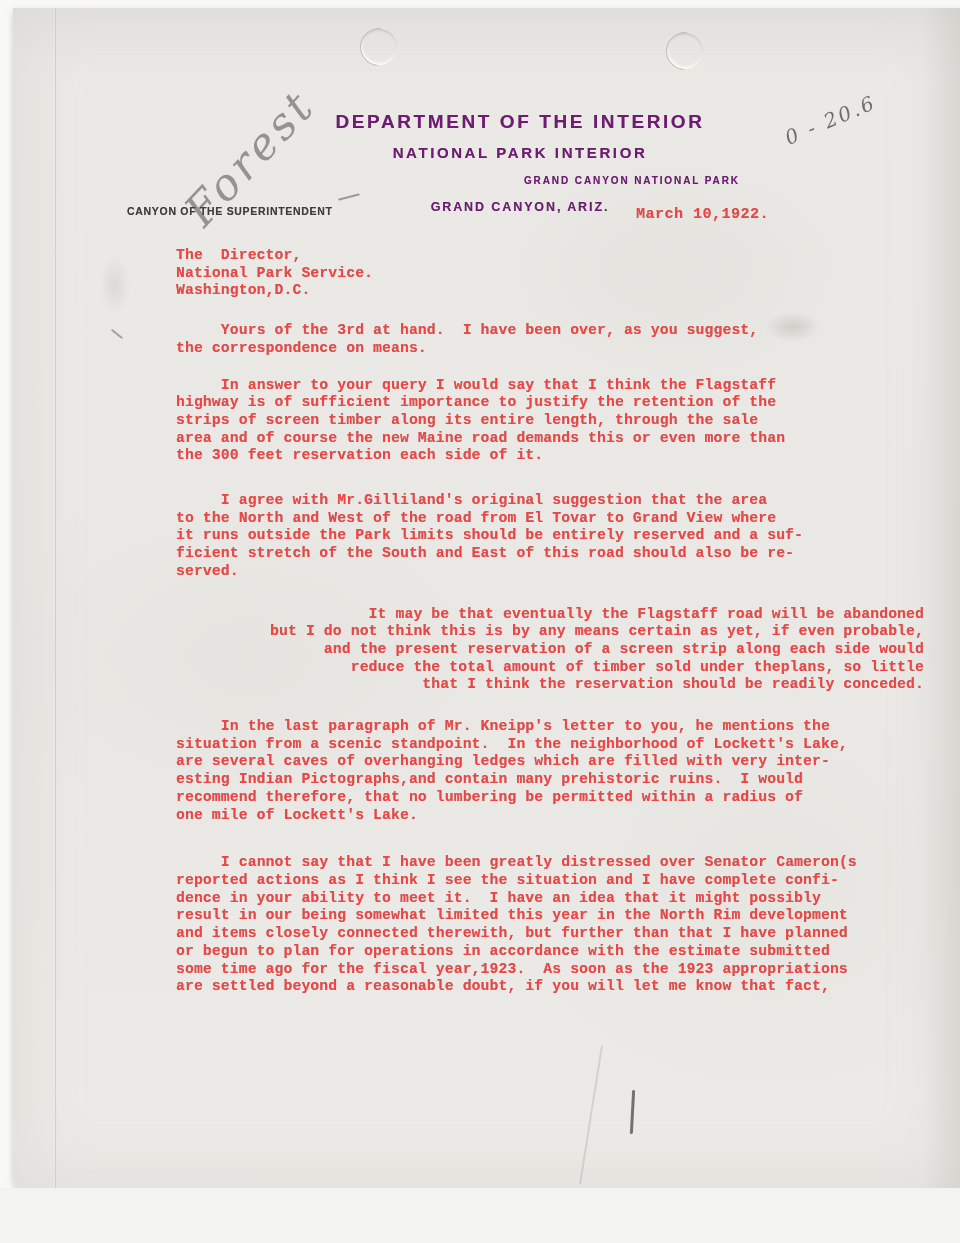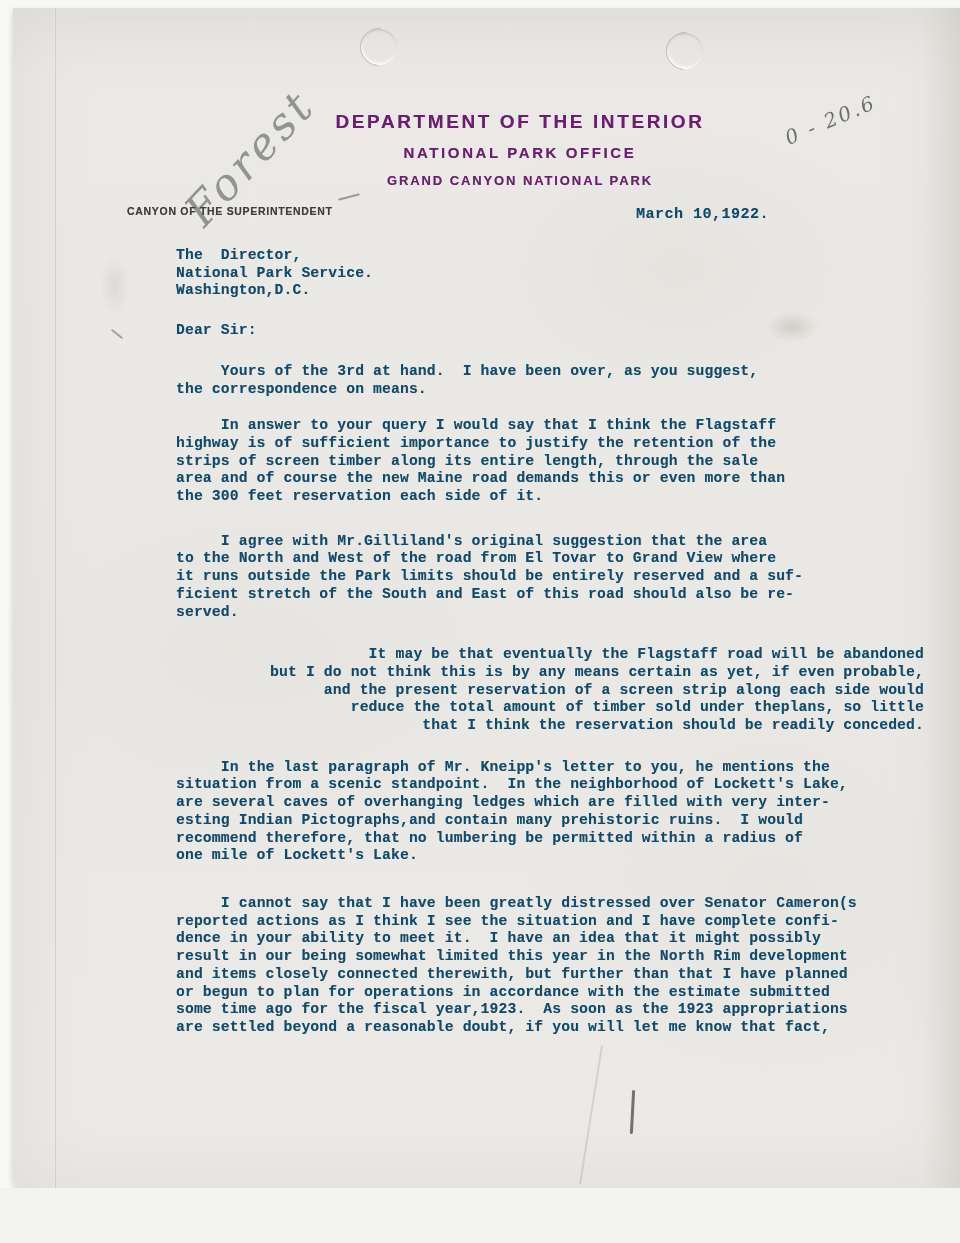--- a/index.html
+++ b/index.html
@@ -40,32 +40,32 @@
   }
   .punch.left  { left:360px; top:28px; }
   .punch.right { left:666px; top:32px; }
 
   .lh {
     position:absolute; left:300px; top:112px; width:440px; text-align:center;
     color:#701a75; font-weight:bold; text-shadow:0 0 0.5px rgba(69,67,62,0.6);
   }
   .lh-dept   { font-size:19px;   letter-spacing:2.6px; line-height:19px; margin:0 0 14px; }
   .lh-bureau { font-size:15px;   letter-spacing:2.6px; line-height:15px; margin:0 0 14px; }
-  .lh-park   { font-size:13px; letter-spacing:1.9px; line-height:13px; margin:0 0 14px; }
+  .lh-park   { font-size:10px; letter-spacing:1.9px; line-height:13px; margin:0 0 14px;text-align:right; }
   .lh-loc    { font-size:12.5px; letter-spacing:1.9px; line-height:13px; margin:0; }
 
   .office-line {
     position:absolute; left:127px; top:205px;
     font-size:10.5px; font-weight:bold; letter-spacing:0.7px; color:#403e3a;
     text-shadow:0 0 0.4px rgba(64,62,58,0.6);
   }
 
   .tw {
     font-family:"Liberation Mono", monospace; font-weight:700;
-    color:#0c4a6e; font-size:14.6px; line-height:17.7px; letter-spacing:0.2px;
+    color:#ef4444; font-size:14.6px; line-height:17.7px; letter-spacing:0.2px;
     white-space:pre-wrap;
     text-shadow:0.3px 0.3px 0 rgba(56,54,47,0.35);
   }
   .date-line { position:absolute; left:636px; top:206px; font-size:15px; letter-spacing:0.5px; }
 
   .letter-body { position:absolute; left:176px; top:247px; width:748px; }
   .letter-body .block { margin:0; }
   .mb22 { margin-bottom:22px !important; }
   .mb23 { margin-bottom:23px !important; }
   .mb19 { margin-bottom:19px !important; }
@@ -122,33 +122,33 @@
 
   <div class="punch left"></div>
   <div class="punch right"></div>
 
   <div class="hand hand-forest">Forest</div>
   <div class="hand-dash"></div>
   <div class="hand hand-class">0 - 20.6</div>
 
   <div class="lh">
     <div class="lh-dept">DEPARTMENT OF THE INTERIOR</div>
-    <div class="lh-bureau">NATIONAL PARK OFFICE</div>
+    <div class="lh-bureau">NATIONAL PARK INTERIOR</div>
     <div class="lh-park">GRAND CANYON NATIONAL PARK</div>
+    <div class="lh-loc">GRAND CANYON, ARIZ.</div>
   </div>
 
   <div class="office-line">CANYON OF THE SUPERINTENDENT</div>
 
   <div class="tw date-line">March 10,1922.</div>
 
   <div class="letter-body">
     <p class="tw block mb22">The  Director,
 National Park Service.
 Washington,D.C.</p>
-    <p class="tw block mb23">Dear Sir:</p>
     <p class="tw block mb19">     Yours of the 3rd at hand.  I have been over, as you suggest,
 the correspondence on means.</p>
     <p class="tw block mb27">     In answer to your query I would say that I think the Flagstaff
 highway is of sufficient importance to justify the retention of the
 strips of screen timber along its entire length, through the sale
 area and of course the new Maine road demands this or even more than
 the 300 feet reservation each side of it.</p>
     <p class="tw block mb25">     I agree with Mr.Gilliland's original suggestion that the area
 to the North and West of the road from El Tovar to Grand View where
 it runs outside the Park limits should be entirely reserved and a suf-

